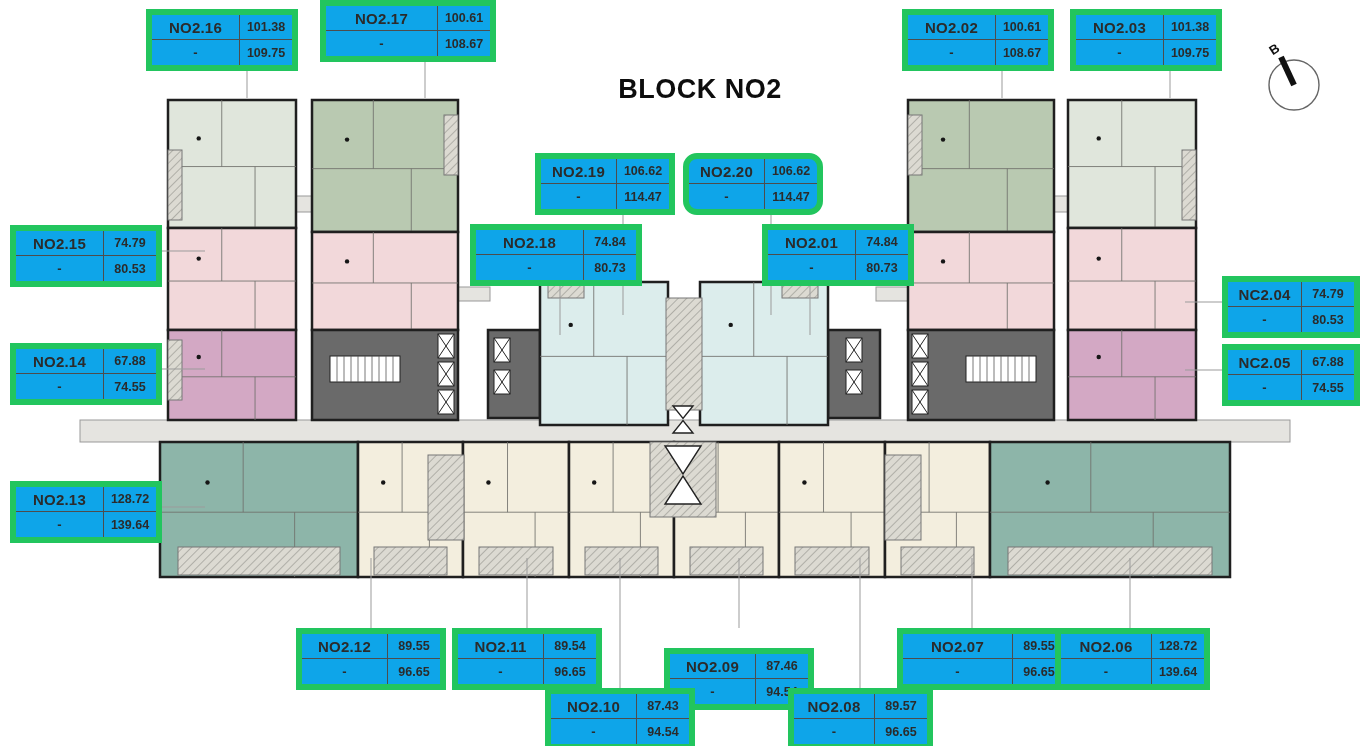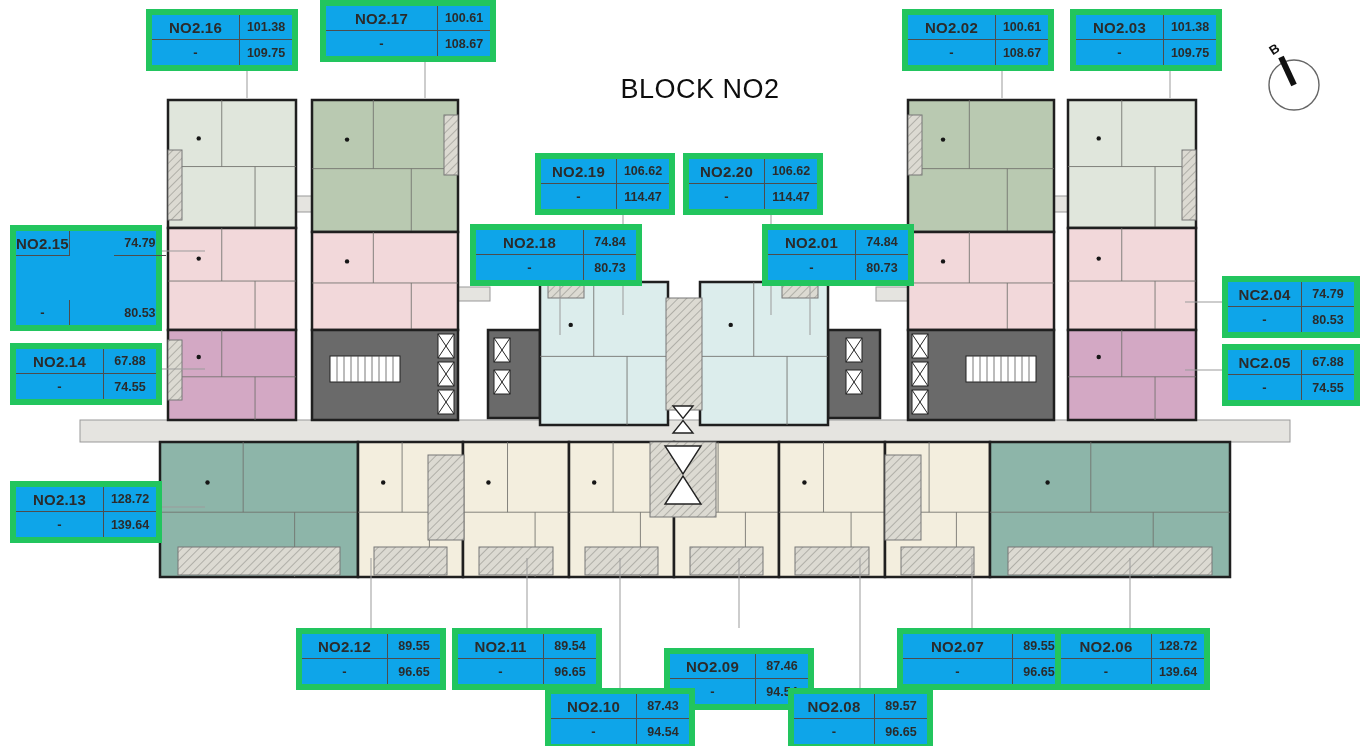--- a/index.html
+++ b/index.html
@@ -8,21 +8,21 @@
   #plan{position:absolute;left:0;top:0;z-index:1;}
   #labels{position:absolute;left:0;top:0;width:100%;height:100%;z-index:5;pointer-events:none;}
   .unit-label{position:absolute;display:grid;grid-template-columns:1fr 52px;grid-auto-rows:25px;
               background:#0ea5e9;border:6px solid #22c55e;box-sizing:border-box;font-weight:bold;}
   .unit-label>div{display:flex;align-items:center;justify-content:center;color:#2b2b2b;box-sizing:border-box;}
   .ul-name{font-size:15px;letter-spacing:.2px;border-right:1px solid #4d4d4d;border-bottom:1px solid #4d4d4d;}
   .ul-a1{font-size:12.5px;border-bottom:1px solid #4d4d4d;}
   .ul-dash{font-size:13px;border-right:1px solid #4d4d4d;}
   .ul-a2{font-size:12.5px;}
   .title{position:absolute;left:560px;top:74px;width:280px;text-align:center;
-         font-weight:normal;font-size:27px;color:#0d0d0d;letter-spacing:.5px;z-index:6;}
+         font-weight:bold;font-size:27px;color:#0d0d0d;letter-spacing:.5px;z-index:6;}
   .compass{position:absolute;left:1256px;top:38px;z-index:6;}
 </style>
 </head>
 <body>
 
 <div class="stage">
   <svg id="plan" width="1366" height="746" viewBox="0 0 1366 746">
       <defs>
         <pattern id="hatch" patternUnits="userSpaceOnUse" width="6" height="6" patternTransform="rotate(45)">
           <rect x="0" y="0" width="6" height="6" fill="#dcdad2"></rect>
@@ -267,27 +267,27 @@
         <div class="ul-a1">101.38</div>
         <div class="ul-dash">-</div>
         <div class="ul-a2">109.75</div>
       </div>
       <div class="unit-label" style="left: 535px; top: 153px; width: 140px;">
         <div class="ul-name">NO2.19</div>
         <div class="ul-a1">106.62</div>
         <div class="ul-dash">-</div>
         <div class="ul-a2">114.47</div>
       </div>
-      <div class="unit-label" style="left: 683px; top: 153px; width: 140px;">
+      <div class="unit-label" style="left: 683px; top: 153px; width: 140px; border-radius: 14px;">
         <div class="ul-name">NO2.20</div>
         <div class="ul-a1">106.62</div>
         <div class="ul-dash">-</div>
         <div class="ul-a2">114.47</div>
       </div>
-      <div class="unit-label" style="left: 10px; top: 225px; width: 152px; gap: 44px;">
+      <div class="unit-label" style="left: 10px; top: 225px; width: 152px;">
         <div class="ul-name">NO2.15</div>
         <div class="ul-a1">74.79</div>
         <div class="ul-dash">-</div>
         <div class="ul-a2">80.53</div>
       </div>
       <div class="unit-label" style="left: 470px; top: 224px; width: 172px;">
         <div class="ul-name">NO2.18</div>
         <div class="ul-a1">74.84</div>
         <div class="ul-dash">-</div>
         <div class="ul-a2">80.73</div>

